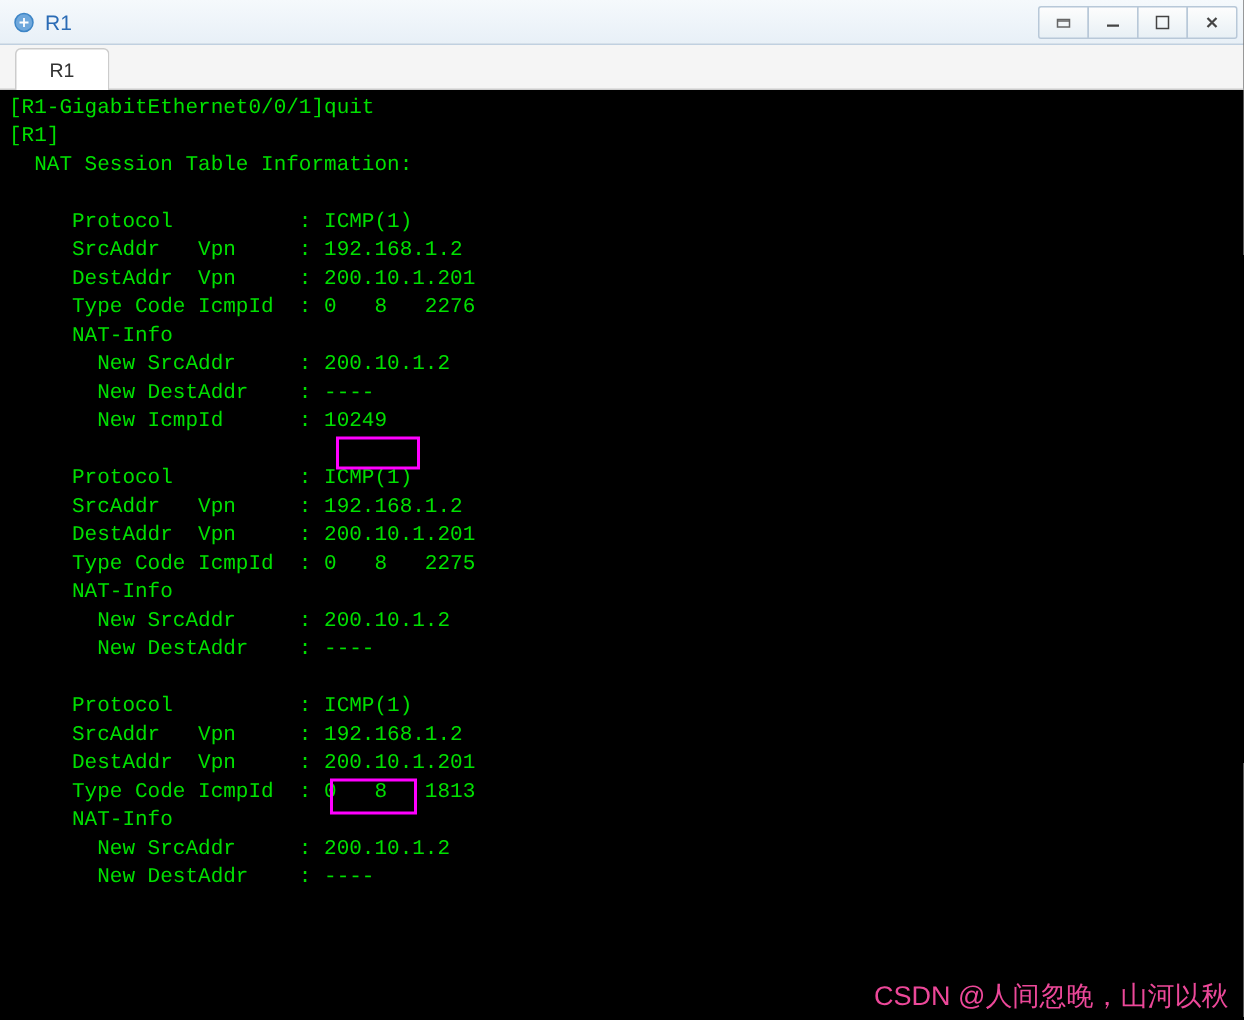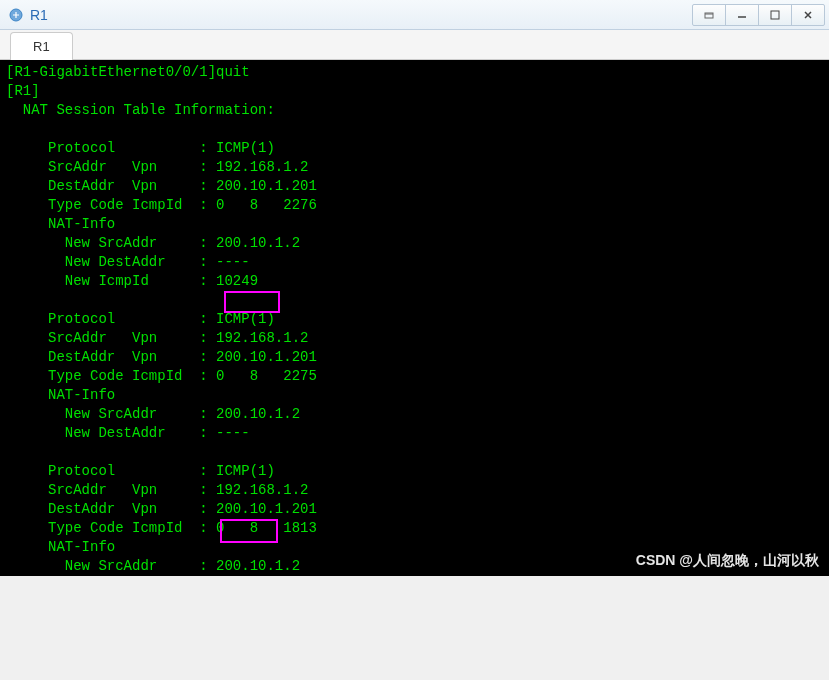--- a/index.html
+++ b/index.html
@@ -71,21 +71,21 @@
       border-bottom: none;
       border-radius: 4px 4px 0 0;
       font-size: 13px;
       color: #333;
       cursor: pointer;
       position: relative;
       top: 1px;
     }
     .terminal {
       background: #000;
-      height: 516px;
+      height: 620px;
       padding: 3px 6px;
       font-family: 'Courier New', monospace;
       font-size: 14px;
       line-height: 19px;
       color: #00e000;
       overflow: hidden;
       position: relative;
     }
     .term-line {
       white-space: pre;
@@ -94,24 +94,23 @@
       position: absolute;
       border: 2px solid #ff00ff;
       pointer-events: none;
     }
     .box1 { left: 224px; top: 231px; width: 56px; height: 22px; }
     .box2 { left: 220px; top: 459px; width: 58px; height: 24px; }
     .watermark {
       position: absolute;
       right: 10px;
       bottom: 6px;
-      color: #e5e5e5;
-      font-size: 14px;
+      color: #ec4899;
+      font-size: 18px;
       font-family: Arial, sans-serif;
-      font-weight: bold;
     }
     .blink-cursor {
       background: #888;
       color: #888;
     }
   </style>
 </head>
 <body>
 
 <div class="titlebar">

